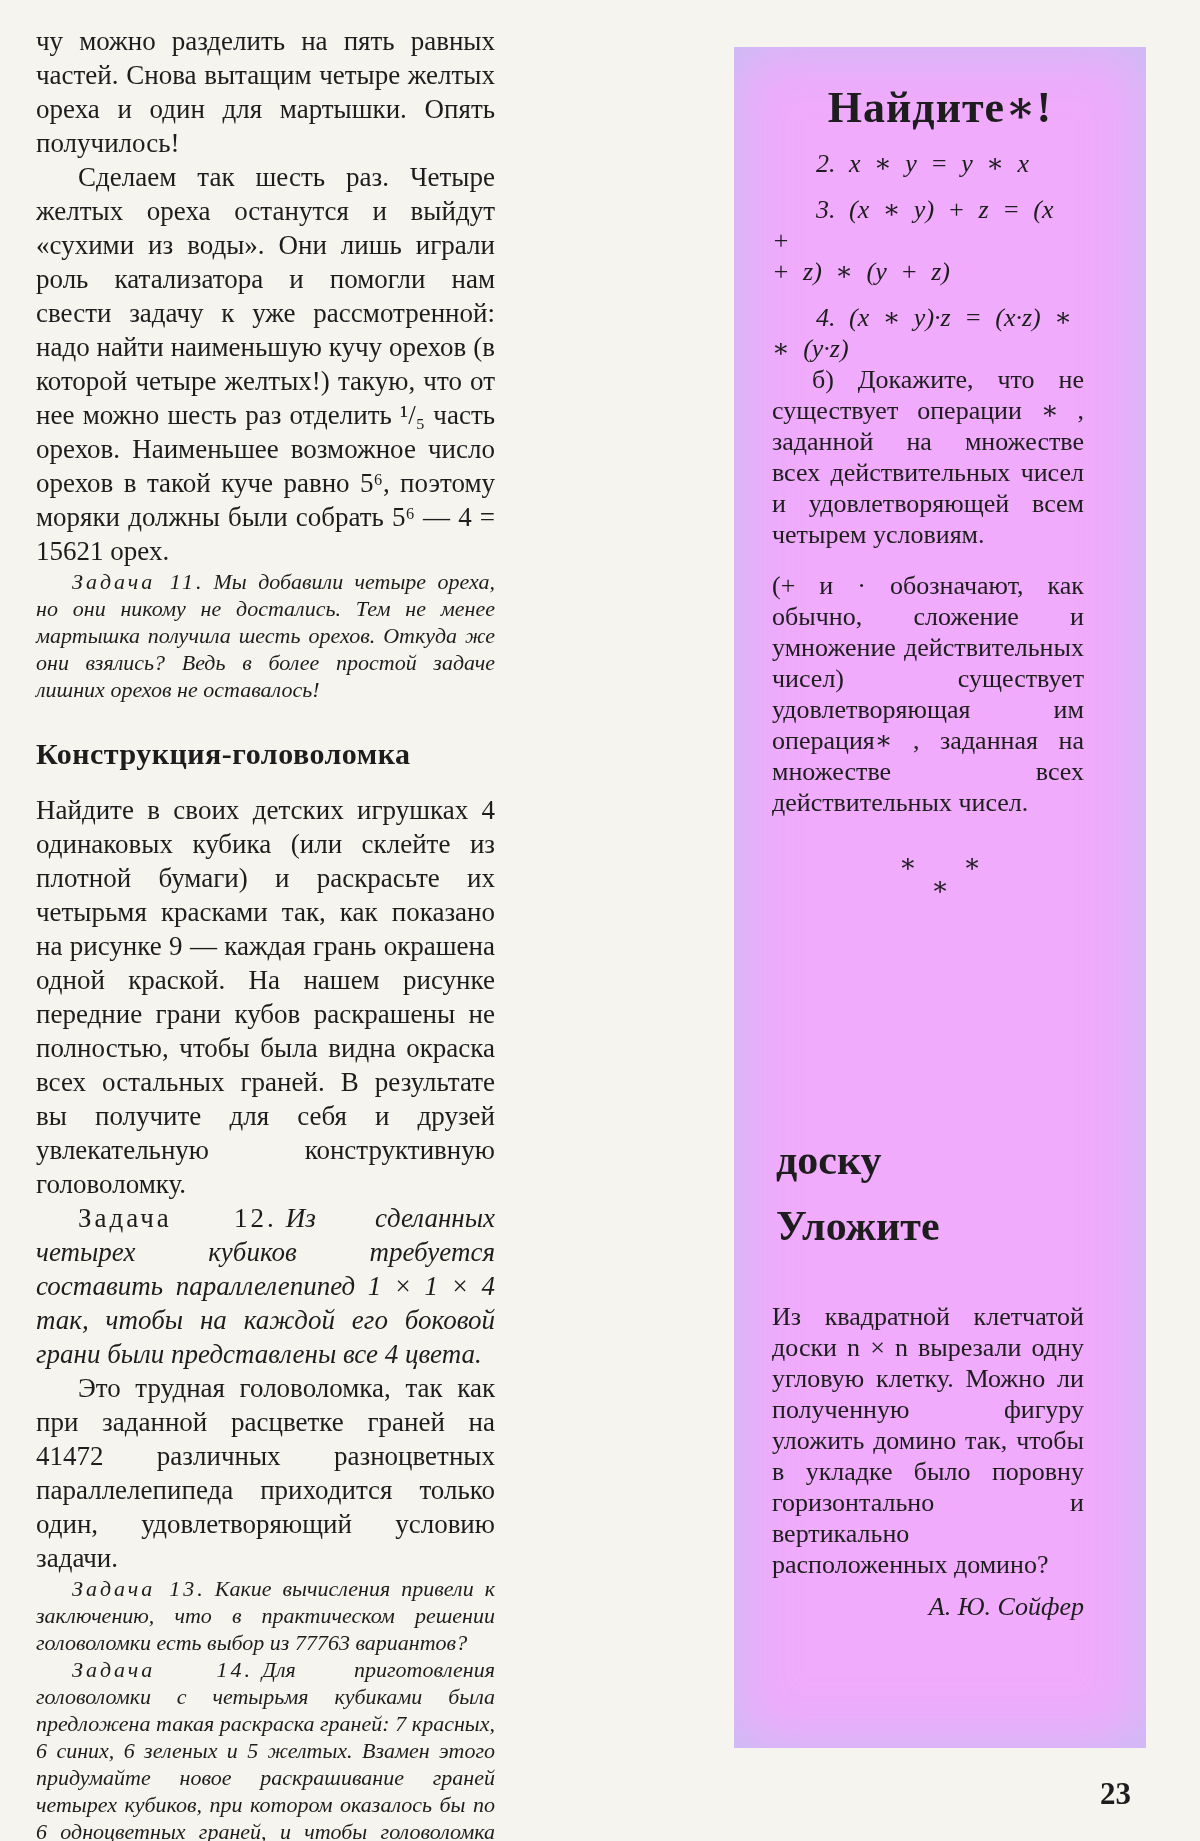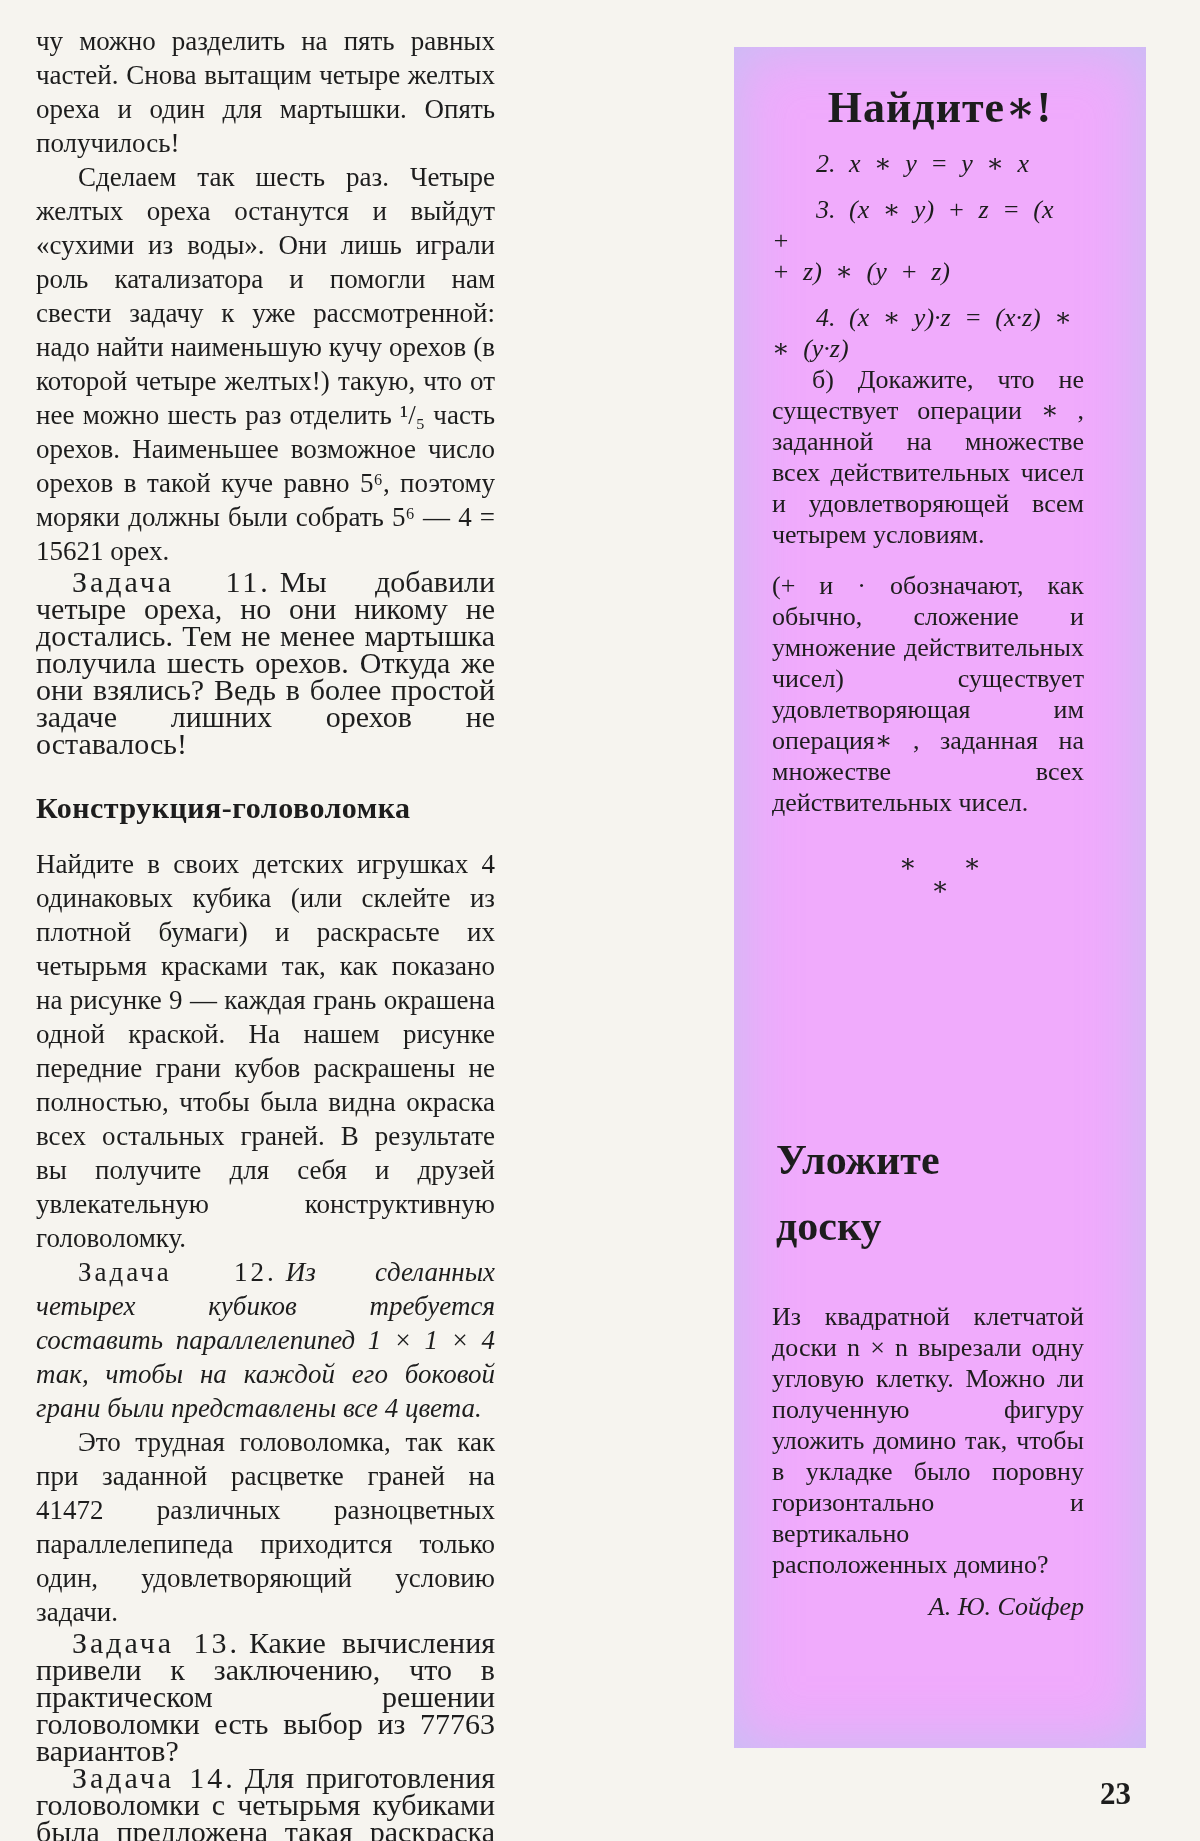--- a/index.html
+++ b/index.html
@@ -19,24 +19,25 @@
     width: 459px;
   }
   .para {
     font-size: 27px; line-height: 34px;
     text-align: justify;
     text-indent: 42px;
     margin: 0;
   }
   .para.noindent { text-indent: 0; }
   .small-para {
-    font-size: 30px; line-height: 27px;
+    font-size: 22px; line-height: 27px;
     text-align: justify;
     text-indent: 36px;
     margin: 0;
+    font-style: italic;
   }
   .task-label { letter-spacing: 3px; margin-right: 9px; white-space: nowrap; }
   .italic { font-style: italic; }
   .section-heading {
     font-size: 30px; font-weight: bold;
     letter-spacing: 0.5px;
     margin: 34px 0 22px 0;
   }
 
   
@@ -151,22 +152,22 @@
 
   <div class="asterisks">
     <div class="row1">
       <span>∗</span>
       <span>∗</span>
     </div>
     <div class="row2">∗</div>
   </div>
 
   <div class="sb-lower">
+    <div class="sb-title2">доску</div>
     <div class="sb-title2">Уложите</div>
-    <div class="sb-title2">доску</div>
 
     <div class="sb-block sb-board">Из квадратной клетчатой доски n × n вырезали одну угловую клетку. Можно ли полученную фигуру уложить домино так, чтобы в укладке было поровну горизонтально и вертикально расположенных домино?</div>
 
     <div class="sb-author">А. Ю. Сойфер</div>
   </div>
 </div>
 
 <div class="page-num">23</div>
 
 </body></html>

